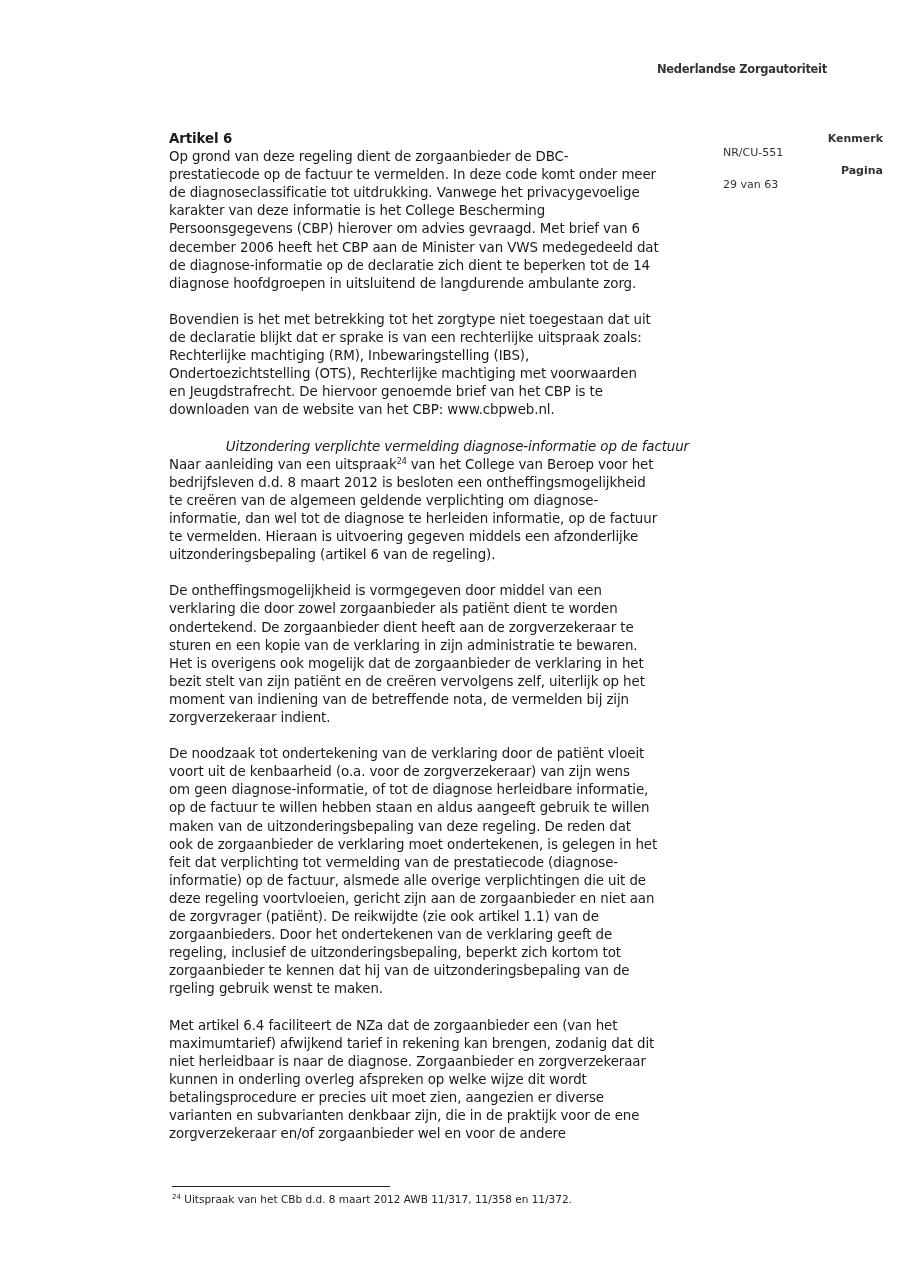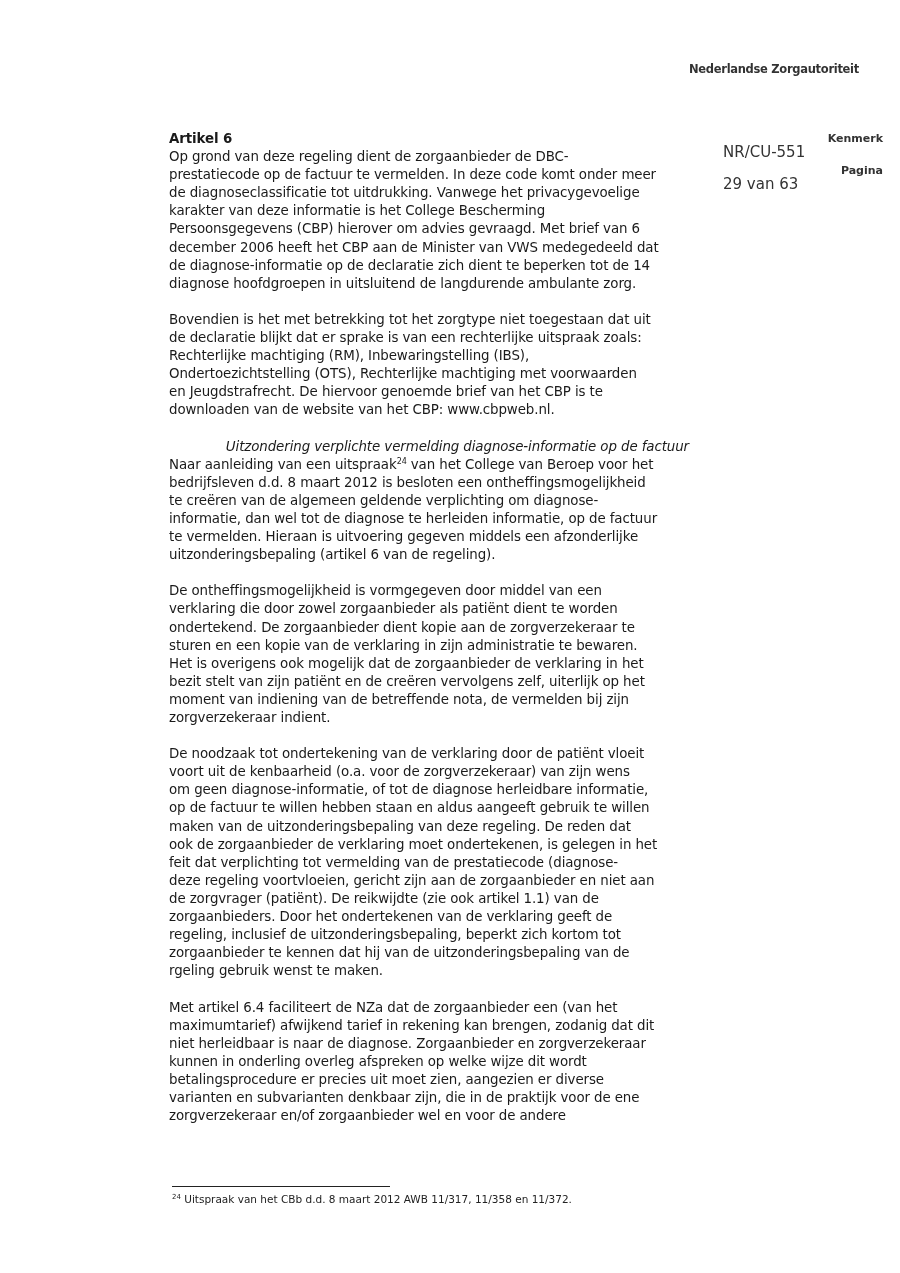--- a/index.html
+++ b/index.html
@@ -1,20 +1,20 @@
 <!DOCTYPE html>
 <html><head>
 <meta charset="utf-8">
 <style>
   html, body { margin: 0; padding: 0; background: #ffffff; }
   body { width: 900px; height: 1273px; position: relative; overflow: hidden; font-family: "DejaVu Sans", sans-serif; color: #1a1a1a; }
-  .org { position: absolute; left: 657px; top: 62px; font-size: 11.5px; font-weight: bold; color: #333; letter-spacing: -0.3px; margin-left: 32px; }
+  .org { position: absolute; left: 657px; top: 62px; font-size: 11.5px; font-weight: bold; color: #333; letter-spacing: -0.3px; }
   .side { position: absolute; left: 723px; top: 133px; width: 160px; }
   .side .lbl { font-size: 11px; font-weight: bold; color: #333; line-height: 12px; text-align: right; }
-  .side .val { font-size: 15px; color: #333; line-height: 15px; margin-bottom: 5px; }
+  .side .val { font-size: 11px; color: #333; line-height: 15px; margin-bottom: 5px; }
   .main { position: absolute; left: 169px; top: 130px; width: 520px; font-size: 13.4px; line-height: 18.1px; letter-spacing: -0.1px; }
   .main h1 { font-size: 13.4px; font-weight: bold; margin: 0; line-height: 18.1px; }
   .main p { margin: 0 0 18.1px 0; }
   .line { display: block; white-space: nowrap; }
   .ital { font-style: italic; display: block; white-space: nowrap; text-align: right; }
   sup { font-size: 8px; line-height: 0; vertical-align: super; }
   .fn-rule { position: absolute; left: 172px; top: 1186px; width: 218px; border-top: 1px solid #222; }
   .fn { position: absolute; left: 172px; top: 1193px; font-size: 10.5px; white-space: nowrap; color: #222; }
   .fn sup { font-size: 7px; }
 </style>
@@ -51,35 +51,36 @@
       <span class="line">downloaden van de website van het CBP: www.cbpweb.nl.</span>
     </p>
   <p>
     <span class="ital">Uitzondering verplichte vermelding diagnose-informatie op de factuur</span>
     <span class="line"><span>Naar aanleiding van een uitspraak</span><sup>24</sup><span> van het College van Beroep voor het</span></span>
     <span><span class="line">bedrijfsleven d.d. 8 maart 2012 is besloten een ontheffingsmogelijkheid</span><span class="line">te creëren van de algemeen geldende verplichting om diagnose-</span><span class="line">informatie, dan wel tot de diagnose te herleiden informatie, op de factuur</span><span class="line">te vermelden. Hieraan is uitvoering gegeven middels een afzonderlijke</span><span class="line">uitzonderingsbepaling (artikel 6 van de regeling).</span></span>
   </p>
   <p>
       <span class="line">De ontheffingsmogelijkheid is vormgegeven door middel van een</span>
       <span class="line">verklaring die door zowel zorgaanbieder als patiënt dient te worden</span>
-      <span class="line">ondertekend. De zorgaanbieder dient kopie aan de zorgverzekeraar te</span>
+      <span class="line">ondertekend. De zorgaanbieder dient heeft aan de zorgverzekeraar te</span>
       <span class="line">sturen en een kopie van de verklaring in zijn administratie te bewaren.</span>
       <span class="line">Het is overigens ook mogelijk dat de zorgaanbieder de verklaring in het</span>
       <span class="line">bezit stelt van zijn patiënt en de creëren vervolgens zelf, uiterlijk op het</span>
       <span class="line">moment van indiening van de betreffende nota, de vermelden bij zijn</span>
       <span class="line">zorgverzekeraar indient.</span>
     </p>
   <p>
       <span class="line">De noodzaak tot ondertekening van de verklaring door de patiënt vloeit</span>
       <span class="line">voort uit de kenbaarheid (o.a. voor de zorgverzekeraar) van zijn wens</span>
       <span class="line">om geen diagnose-informatie, of tot de diagnose herleidbare informatie,</span>
       <span class="line">op de factuur te willen hebben staan en aldus aangeeft gebruik te willen</span>
       <span class="line">maken van de uitzonderingsbepaling van deze regeling. De reden dat</span>
       <span class="line">ook de zorgaanbieder de verklaring moet ondertekenen, is gelegen in het</span>
       <span class="line">feit dat verplichting tot vermelding van de prestatiecode (diagnose-</span>
+      <span class="line">informatie) op de factuur, alsmede alle overige verplichtingen die uit de</span>
       <span class="line">deze regeling voortvloeien, gericht zijn aan de zorgaanbieder en niet aan</span>
       <span class="line">de zorgvrager (patiënt). De reikwijdte (zie ook artikel 1.1) van de</span>
       <span class="line">zorgaanbieders. Door het ondertekenen van de verklaring geeft de</span>
       <span class="line">regeling, inclusief de uitzonderingsbepaling, beperkt zich kortom tot</span>
       <span class="line">zorgaanbieder te kennen dat hij van de uitzonderingsbepaling van de</span>
       <span class="line">rgeling gebruik wenst te maken.</span>
     </p>
   <p>
       <span class="line">Met artikel 6.4 faciliteert de NZa dat de zorgaanbieder een (van het</span>
       <span class="line">maximumtarief) afwijkend tarief in rekening kan brengen, zodanig dat dit</span>

